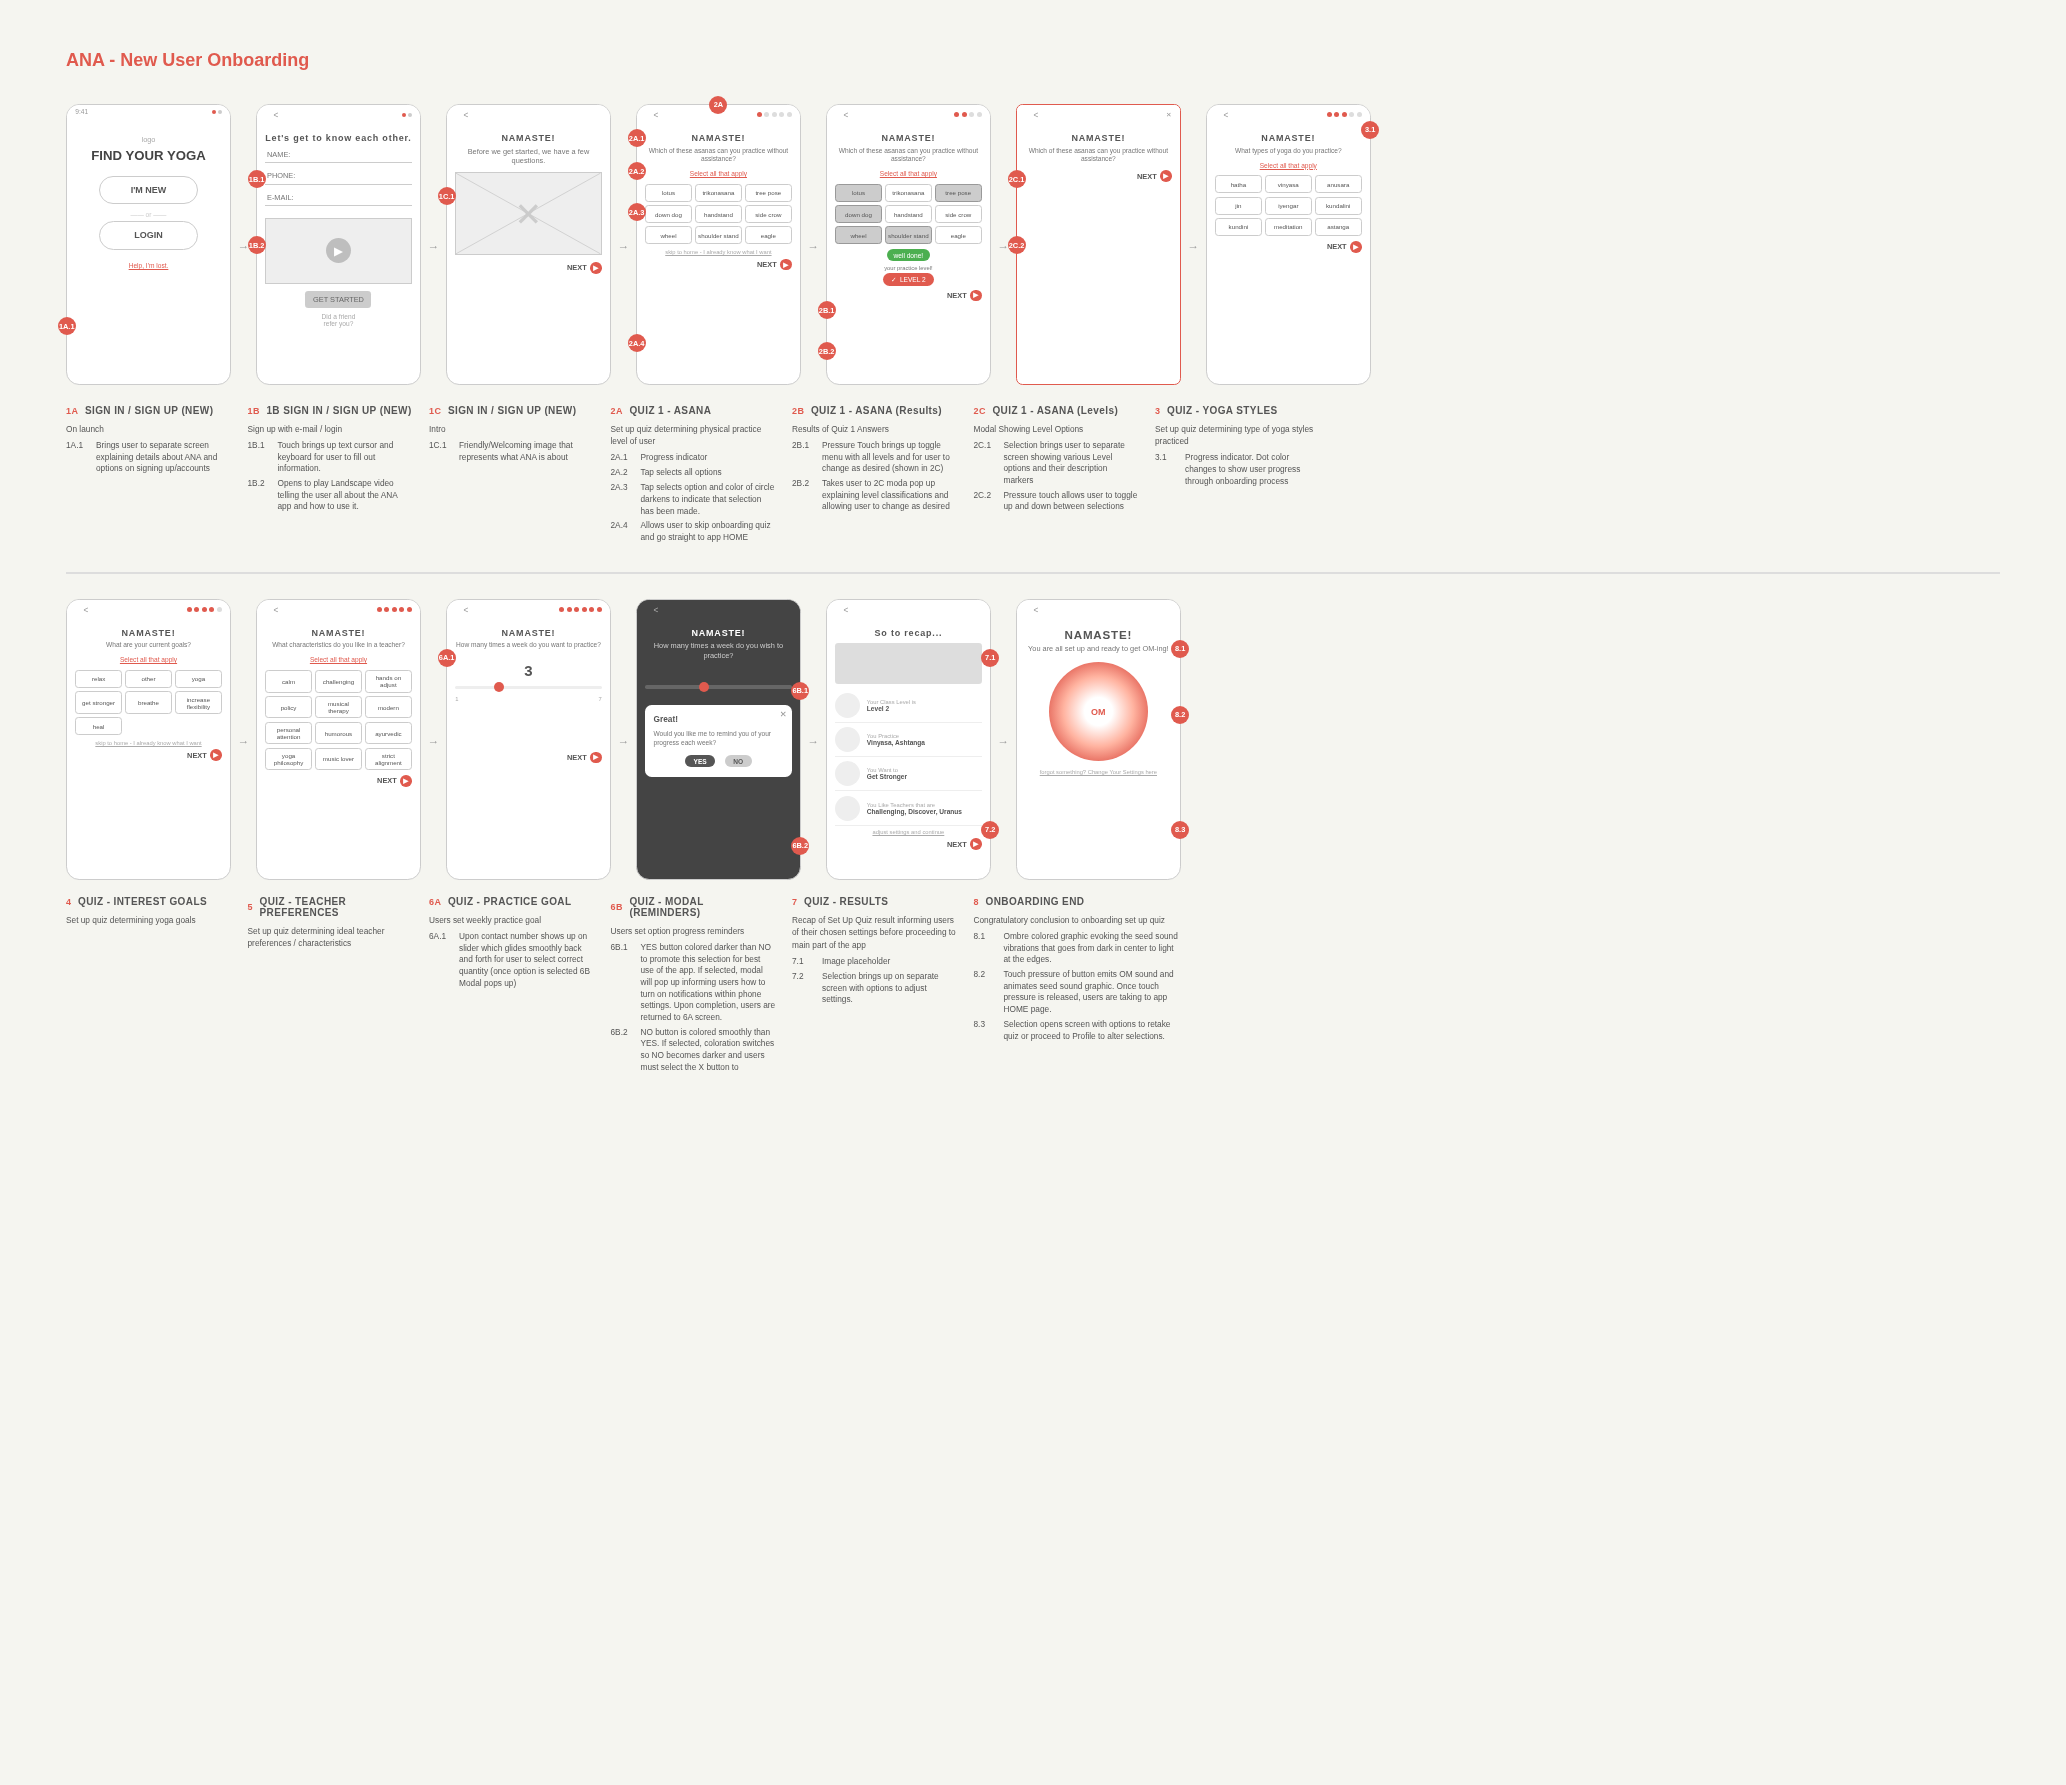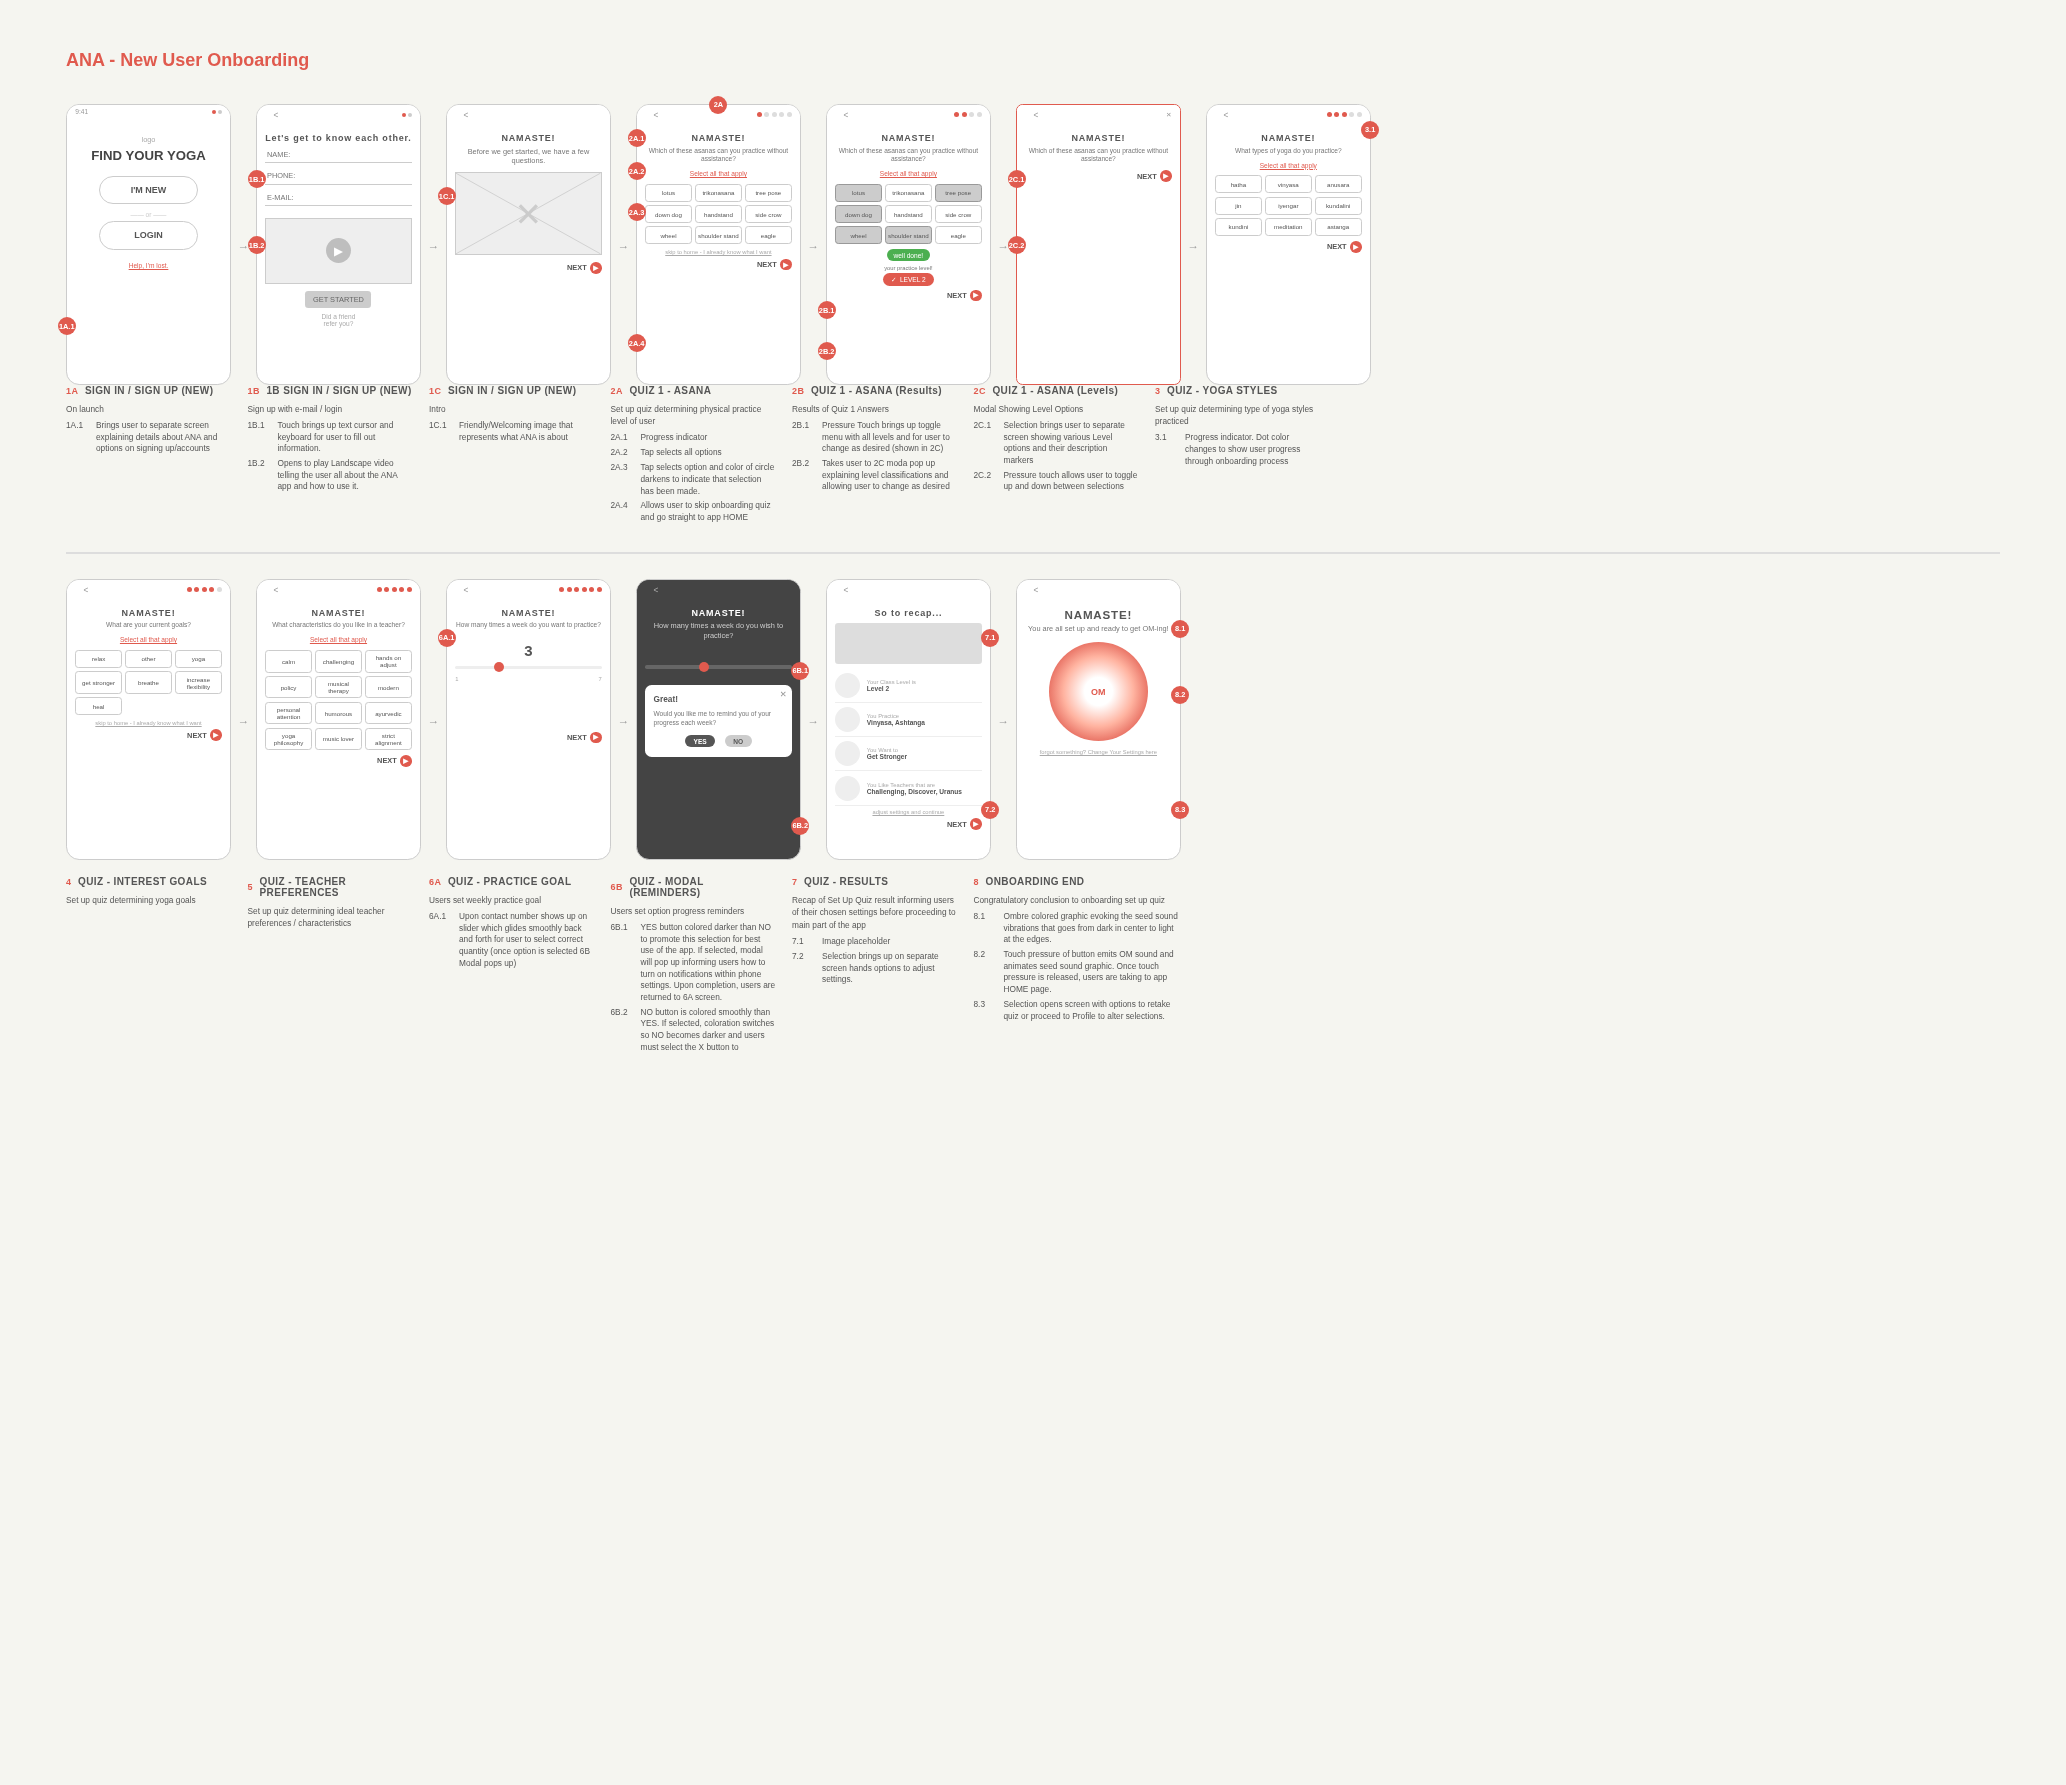--- a/index.html
+++ b/index.html
@@ -764,21 +764,21 @@
               <div class="btn-next-arrow">▶</div>
             </div>
           </div>
         </div>
         <div class="badge" style="top: 16.5px; right: -8.3px;">3.1</div>
       </div>
     </div>
 
   </div>
 
-  <div class="notes-row" style="margin-top: 0;">
+  <div class="notes-row" style="margin-top: 20px;">
 
     <div class="note-col">
       <div class="section-header">
         <span class="section-code">1A</span>
         <span class="section-title">SIGN IN / SIGN UP (NEW)</span>
       </div>
       <div class="note-text">On launch</div>
       <div class="note-item">
         <span class="note-number">1A.1</span>
         <span class="note-desc">Brings user to separate screen explaining details about ANA and options on signing up/accounts</span>
@@ -1163,21 +1163,21 @@
         <span class="section-code">7</span>
         <span class="section-title">QUIZ - RESULTS</span>
       </div>
       <div class="note-text">Recap of Set Up Quiz result informing users of their chosen settings before proceeding to main part of the app</div>
       <div class="note-item">
         <span class="note-number">7.1</span>
         <span class="note-desc">Image placeholder</span>
       </div>
       <div class="note-item">
         <span class="note-number">7.2</span>
-        <span class="note-desc">Selection brings up on separate screen hands options to adjust settings.</span>
+        <span class="note-desc">Selection brings up on separate screen with options to adjust settings.</span>
       </div>
     </div>
 
     <div class="note-col" style="width:207px;">
       <div class="section-header">
         <span class="section-code">8</span>
         <span class="section-title">ONBOARDING END</span>
       </div>
       <div class="note-text">Congratulatory conclusion to onboarding set up quiz</div>
       <div class="note-item">

